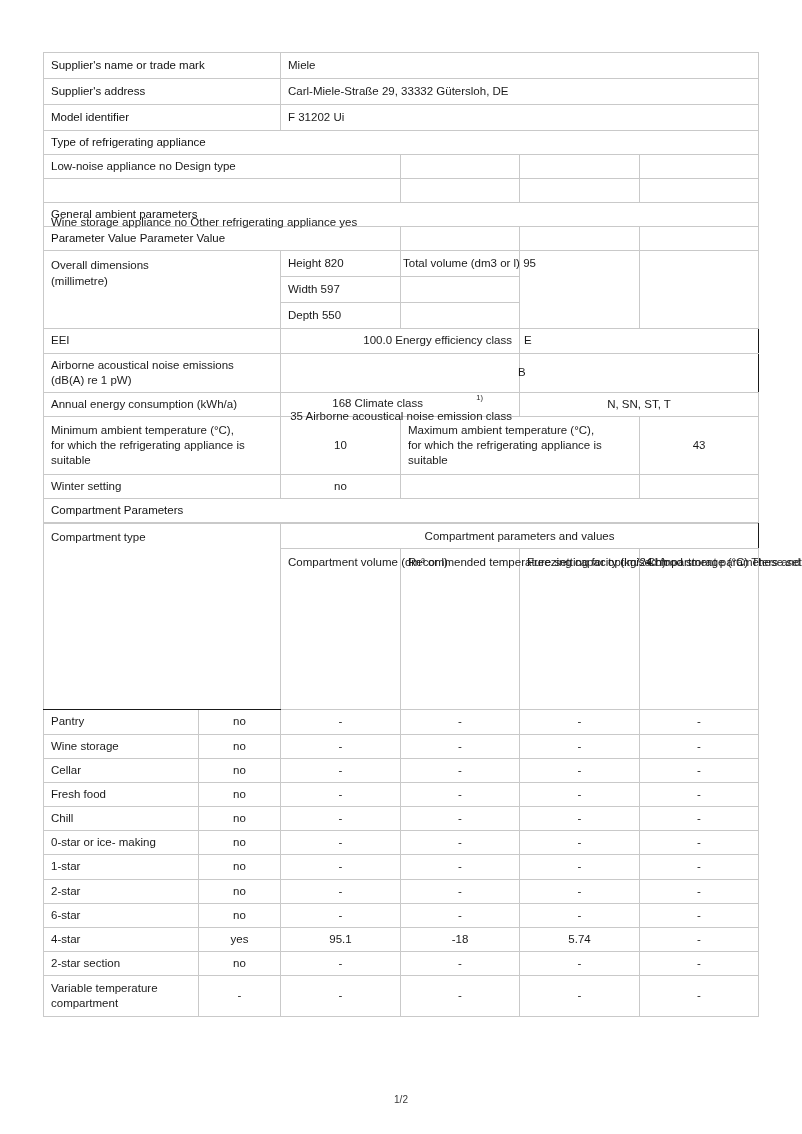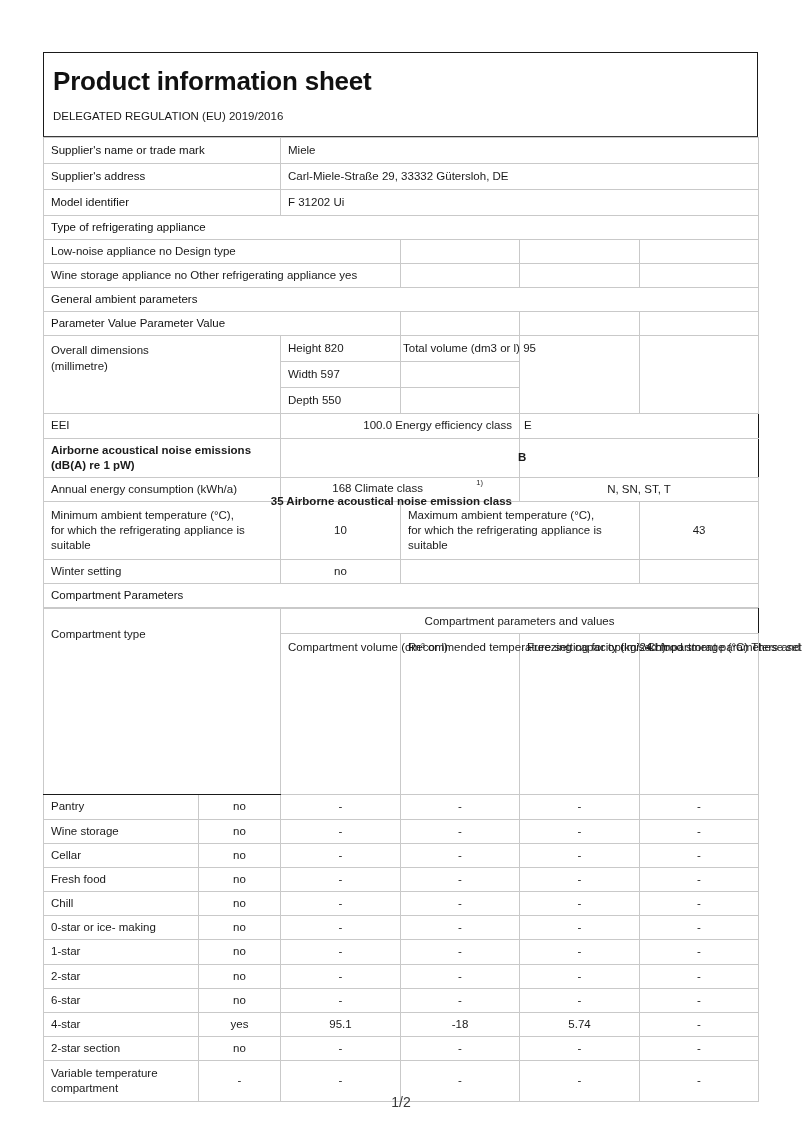--- a/index.html
+++ b/index.html
@@ -86,44 +86,40 @@
   sup.fn {
     font-size: 7.5px;
     vertical-align: super;
     line-height: 0;
   }
 
   
   .h-hdr  { height: 26px; }
   .h-sec  { height: 24px; }
   .h-dim  { height: 26px; }
-  .h-two  { height: 36px; font-weight: bold; }
+  .h-two  { height: 36px; }
   .h-three{ height: 58px; }
   .h-data { height: 24px; }
 
   .footer-page {
     position: absolute;
     left: 0;
     top: 1094px;
     width: 802px;
     text-align: center;
-    font-size: 14px;
+    font-size: 10px;
     color: #3a3a3a;
   }
 </style>
 </head>
 <body>
 
 <div class="page">
   <div class="sheet">
 
-    <div class="title-block">
-      <div class="doc-title">Product information sheet</div>
-      <div class="doc-subtitle">DELEGATED REGULATION (EU) 2019/2016</div>
-    </div>
 
     <table class="t">
       <colgroup>
         <col style="width:237px">
         <col style="width:120px">
         <col style="width:119px">
         <col style="width:120px">
         <col style="width:119px">
       </colgroup>
       <tbody>
@@ -145,21 +141,21 @@
         <tr class="h-sec">
           <td class="side nowrapflow" colspan="2">
             <span class="flowtext" style="left:7px;">Low-noise appliance no Design type</span>
           </td>
           <td></td>
           <td></td>
           <td class="side"></td>
         </tr>
         <tr class="h-sec">
           <td class="side nowrapflow" colspan="2">
-            <span class="flowtext" style="left:7px;">Wine storage appliance no Other refrigerating appliance yes</span>
+            <span class="flowtext" style="left:7px;margin-top:32px;">Wine storage appliance no Other refrigerating appliance yes</span>
           </td>
           <td></td>
           <td></td>
           <td class="side"></td>
         </tr>
         <tr class="h-sec">
           <td class="side bold thick-top thick-bottom" colspan="5">General ambient parameters</td>
         </tr>
         <tr class="h-sec">
           <td class="side bold nowrapflow" colspan="2">
@@ -255,21 +251,21 @@
       <colgroup>
         <col style="width:155px">
         <col style="width:82px">
         <col style="width:120px">
         <col style="width:119px">
         <col style="width:120px">
         <col style="width:119px">
       </colgroup>
       <tbody>
         <tr style="height:25px;">
-          <td class="side" colspan="2" rowspan="2" style="vertical-align:top; padding-top:18px; border-bottom-color:#1a1a1a;">Compartment type</td>
+          <td class="side" colspan="2" rowspan="2" style="vertical-align:top; padding-top:6px; border-bottom-color:#1a1a1a;">Compartment type</td>
           <td class="ctr" colspan="4" style="border-right-color:#1a1a1a;">Compartment parameters and values</td>
         </tr>
         <tr style="height:161px;">
           <td class="ctr wrapcell thick-bottom" style="vertical-align:top; padding-top:6px;">Compartment volume (dm³ or l)</td>
           <td class="ctr wrapcell thick-bottom" style="vertical-align:top; padding-top:6px;">Recommended temperature setting for optimised food storage (°C) These settings shall not contradict the storage conditions set out in Annex IV, Table 3</td>
           <td class="ctr wrapcell thick-bottom" style="vertical-align:top; padding-top:6px;">Freezing capacity (kg/24 h)</td>
           <td class="ctr wrapcell thick-bottom side" style="vertical-align:top; padding-top:6px;">Compartment parameters and values</td>
         </tr>
       </tbody>
       <tbody id="compartment-rows">

